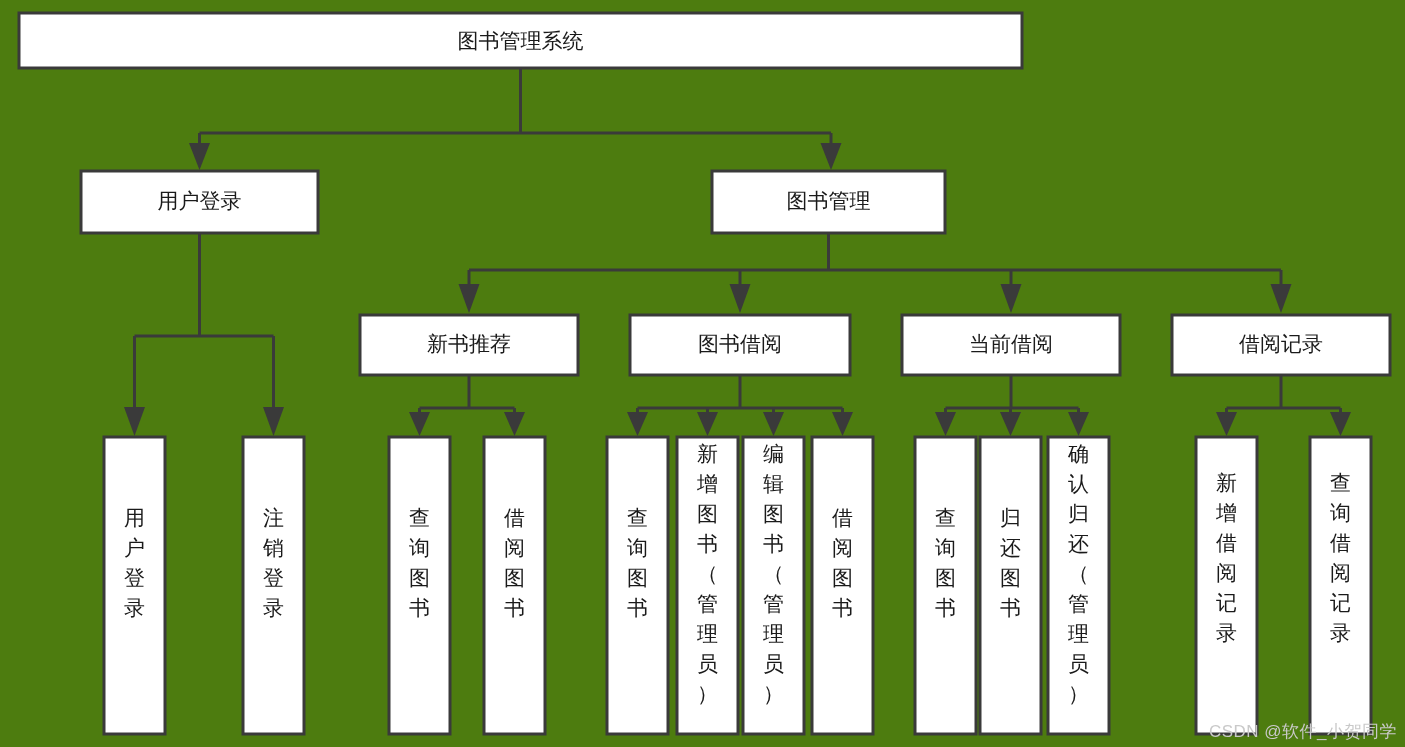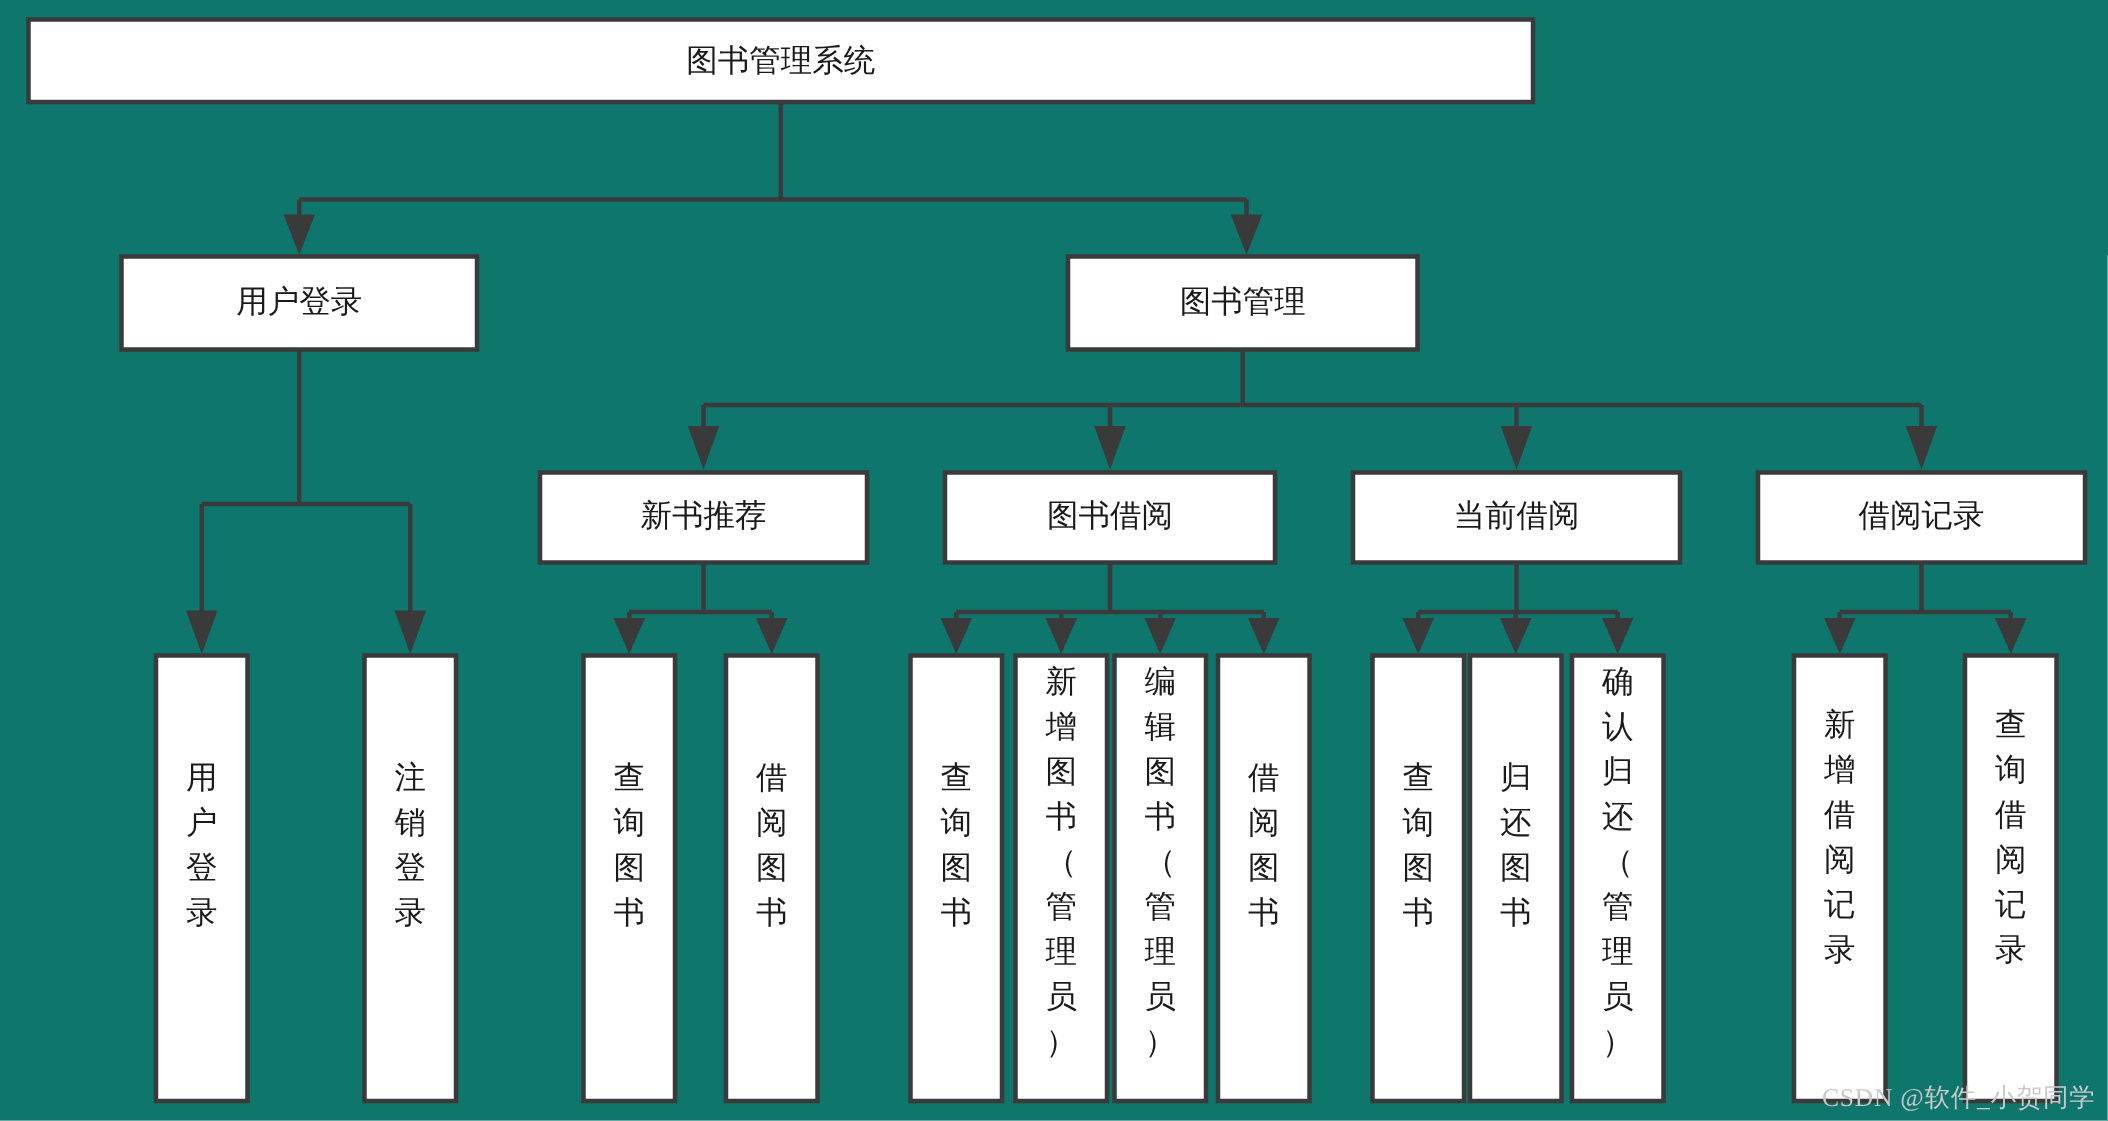--- a/index.html
+++ b/index.html
@@ -10,21 +10,21 @@
   body {
     width: 1405px;
     height: 747px;
     font-family: "DejaVu Sans", "Liberation Sans", sans-serif;
     overflow: hidden;
   }
   #diagram-root {
     position: relative;
     width: 1405px;
     height: 747px;
-    background: #0f766e;
+    background: #4d7c0f;
   }
   svg.diagram-canvas {
     position: absolute;
     top: 0;
     left: 0;
     width: 1405px;
     height: 747px;
   }
   .node-box {
     fill: #ffffff;
@@ -51,21 +51,21 @@
     stroke-linecap: butt;
   }
   .arrow-head {
     fill: #3a3a3a;
     stroke: none;
   }
   .watermark {
     position: absolute;
     right: 8px;
     bottom: 4px;
-    font-family: Liberation Serif, serif;
+    font-family: Liberation Sans, sans-serif;
     font-size: 17px;
     color: #c9c9c9;
     white-space: nowrap;
     letter-spacing: 0.5px;
     user-select: none;
   }
 </style>
 </head>
 <body>
 

